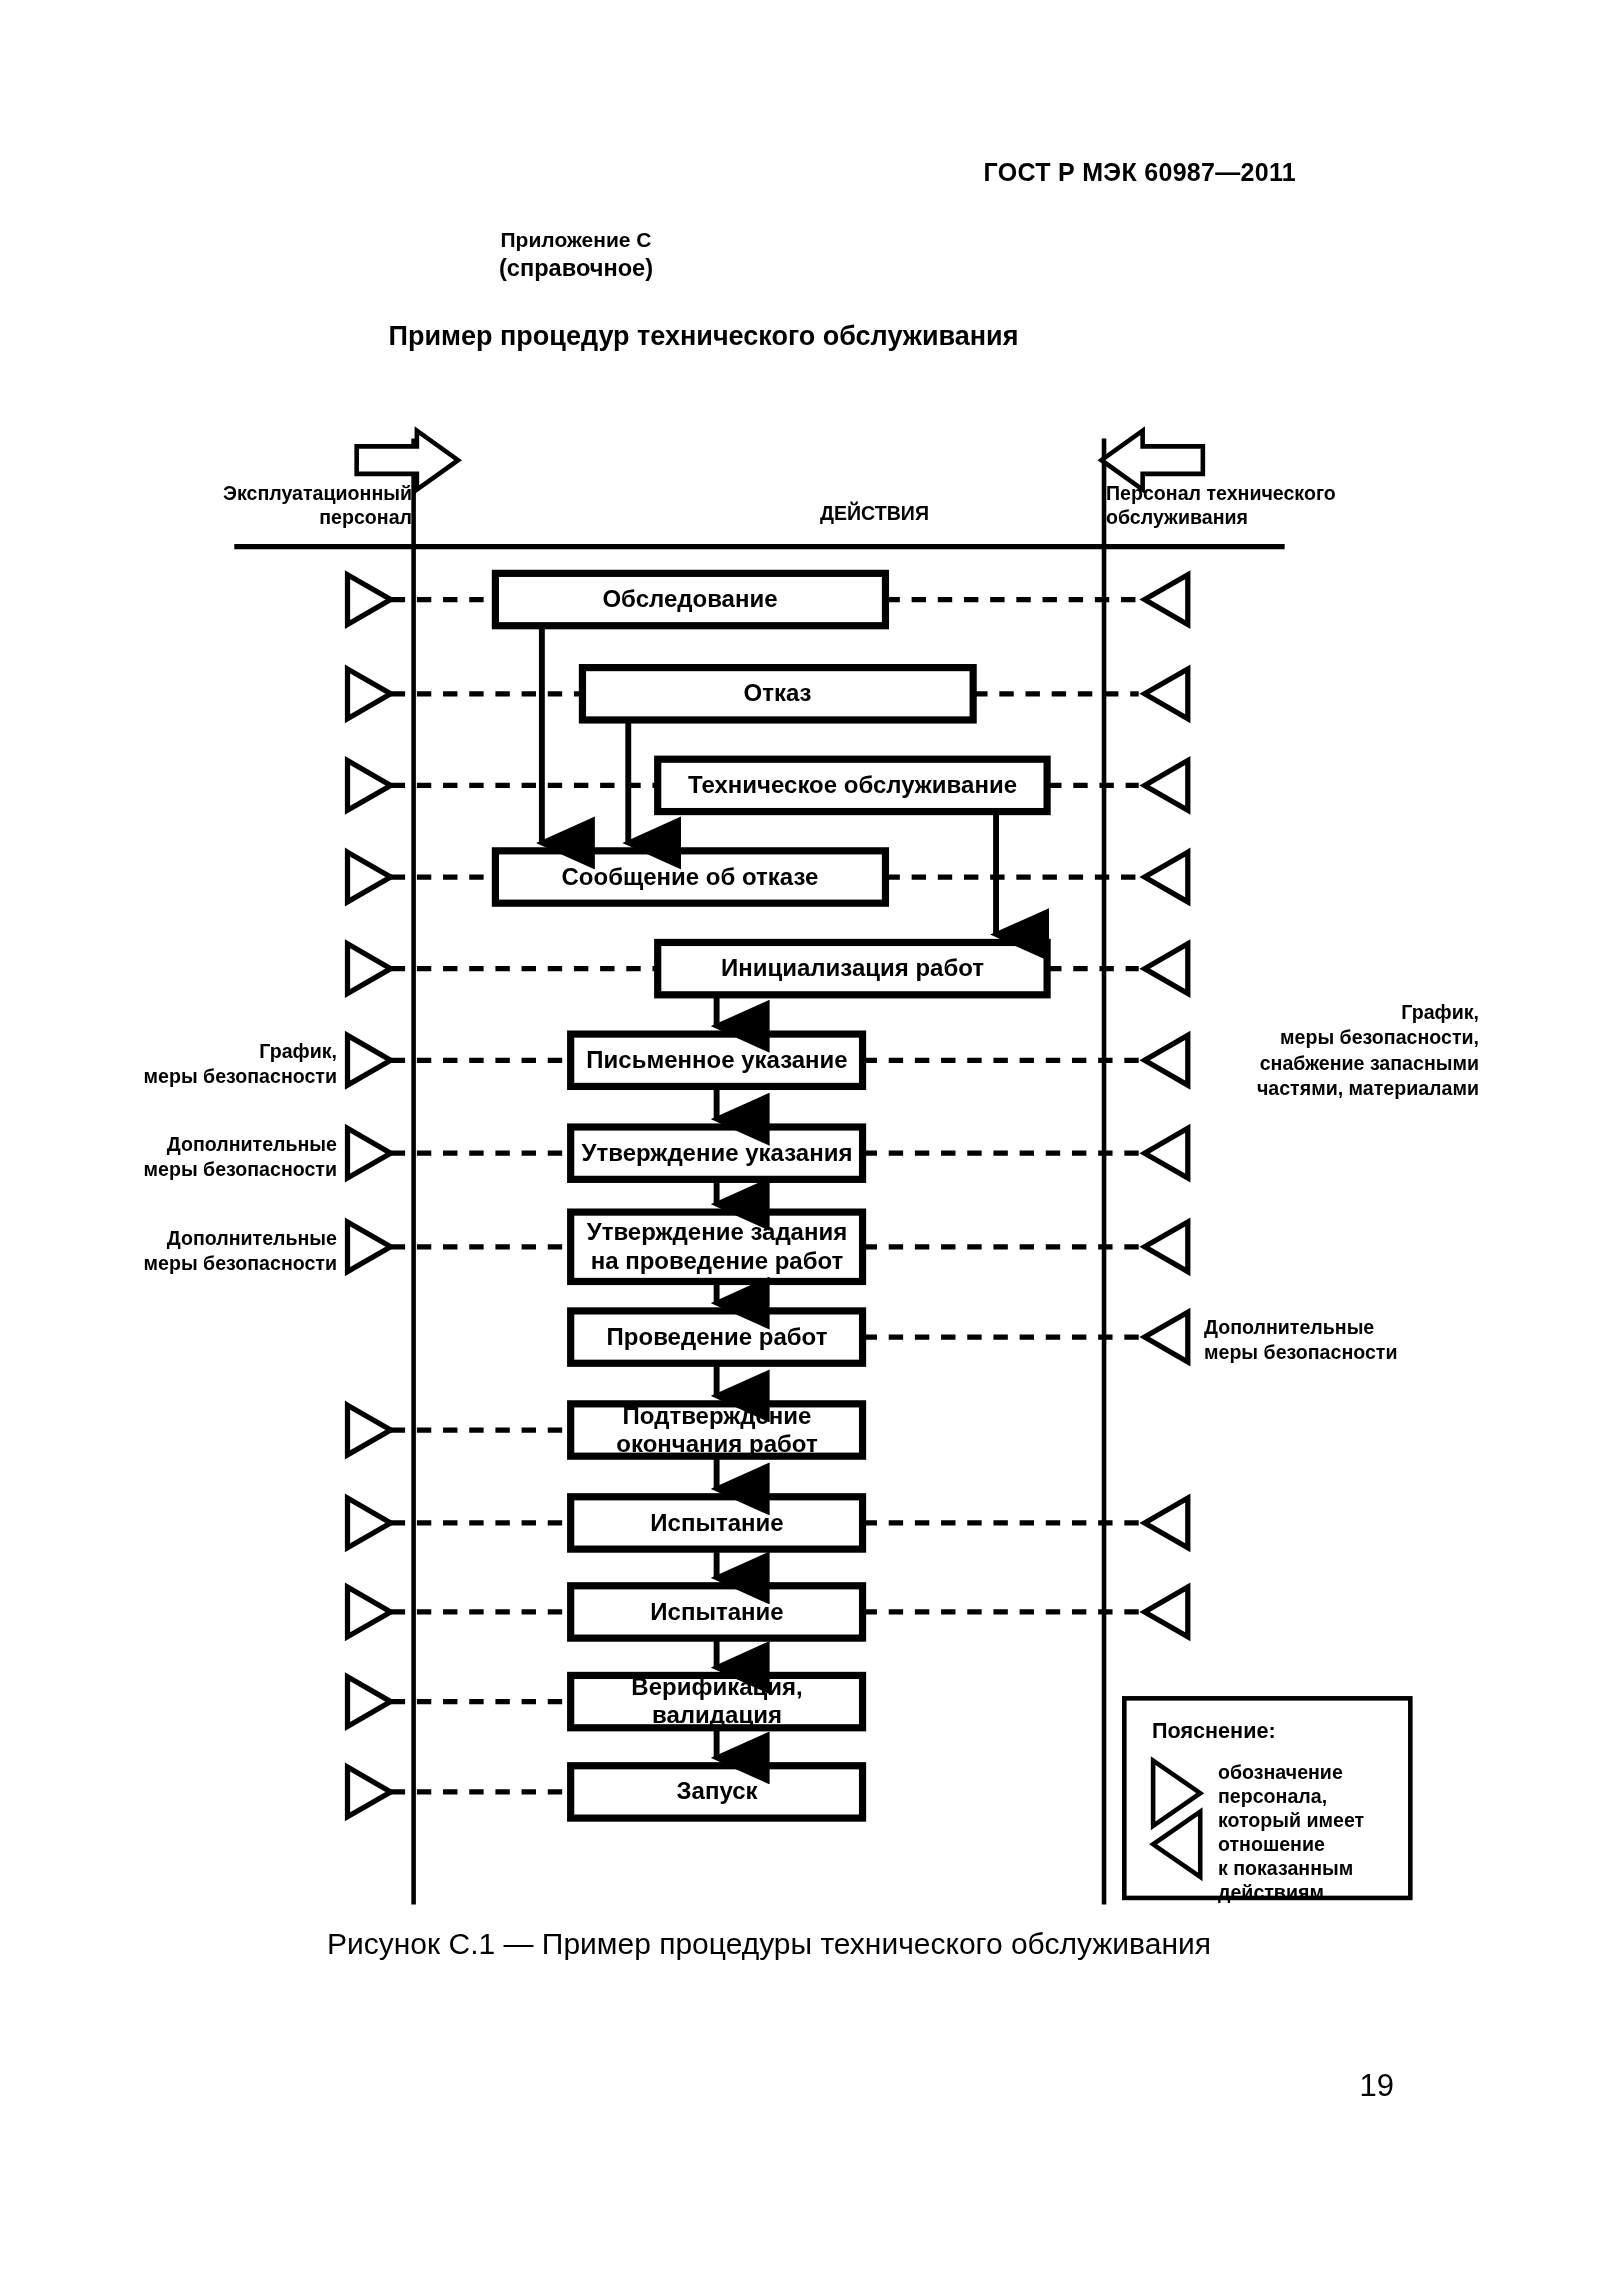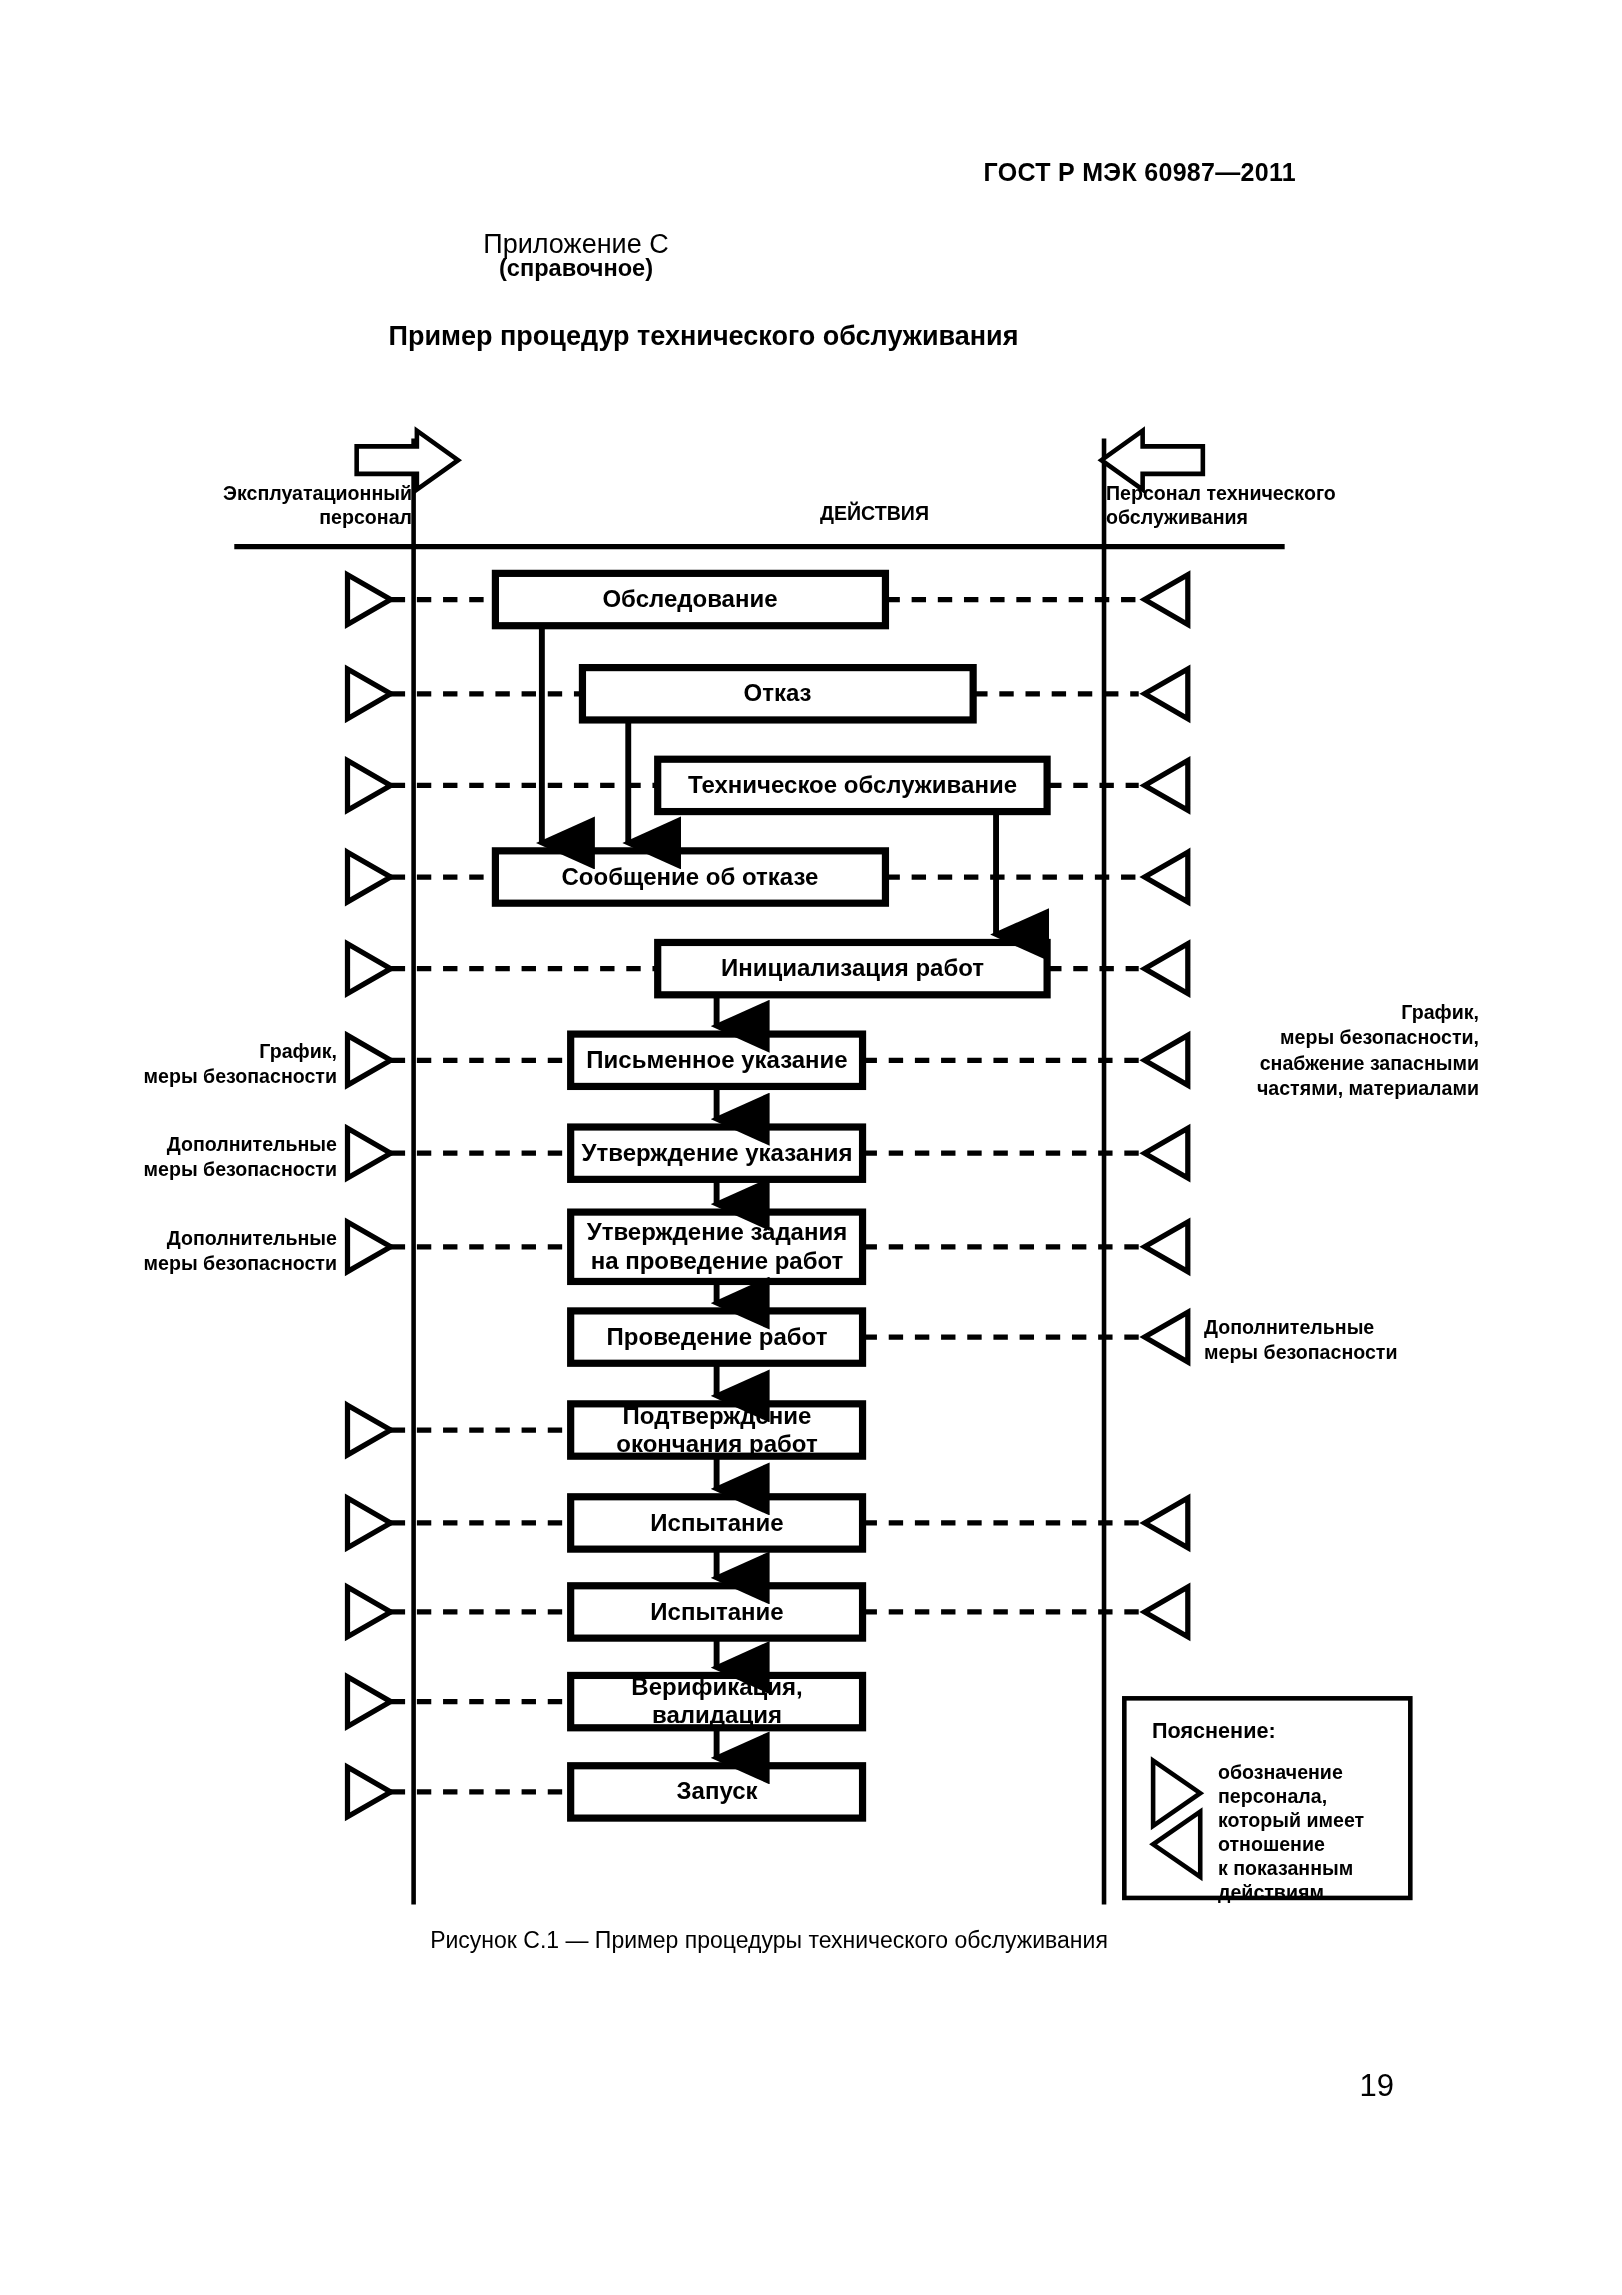--- a/index.html
+++ b/index.html
@@ -6,33 +6,33 @@
   body{
     width:1623px;height:2295px;position:relative;overflow:hidden;
     font-family:"Liberation Sans","DejaVu Sans",sans-serif;color:#000;
   }
   #doc-header{
     position:absolute;top:158px;right:327px;
     font-size:25px;font-weight:bold;letter-spacing:0.3px;white-space:nowrap;
   }
   #annex-title{
     position:absolute;top:226px;left:0;width:1152px;text-align:center;
-    font-size:27px;font-weight:normal;line-height:1.35;
+    font-size:21px;font-weight:bold;line-height:1.35;
   }
   #annex-sub{
     position:absolute;top:255px;left:0;width:1152px;text-align:center;
     font-size:23.6px;font-weight:bold;
   }
   #section-title{
     position:absolute;top:321px;left:0;width:1407px;text-align:center;
     font-size:27px;font-weight:bold;
   }
   #figure-caption{
     position:absolute;top:1927px;left:0;width:1538px;text-align:center;
-    font-size:23px;
+    font-size:30px;
   }
   #page-number{
     position:absolute;top:2068px;right:229px;font-size:31px;
   }
   
   #diagram{position:absolute;left:0;top:0;width:1623px;height:1970px;}
   #diagram svg{position:absolute;left:0;top:0;}
   .lane-label{
     position:absolute;text-align:right;font-size:19.6px;font-weight:bold;
     line-height:1.25;white-space:pre-line;

